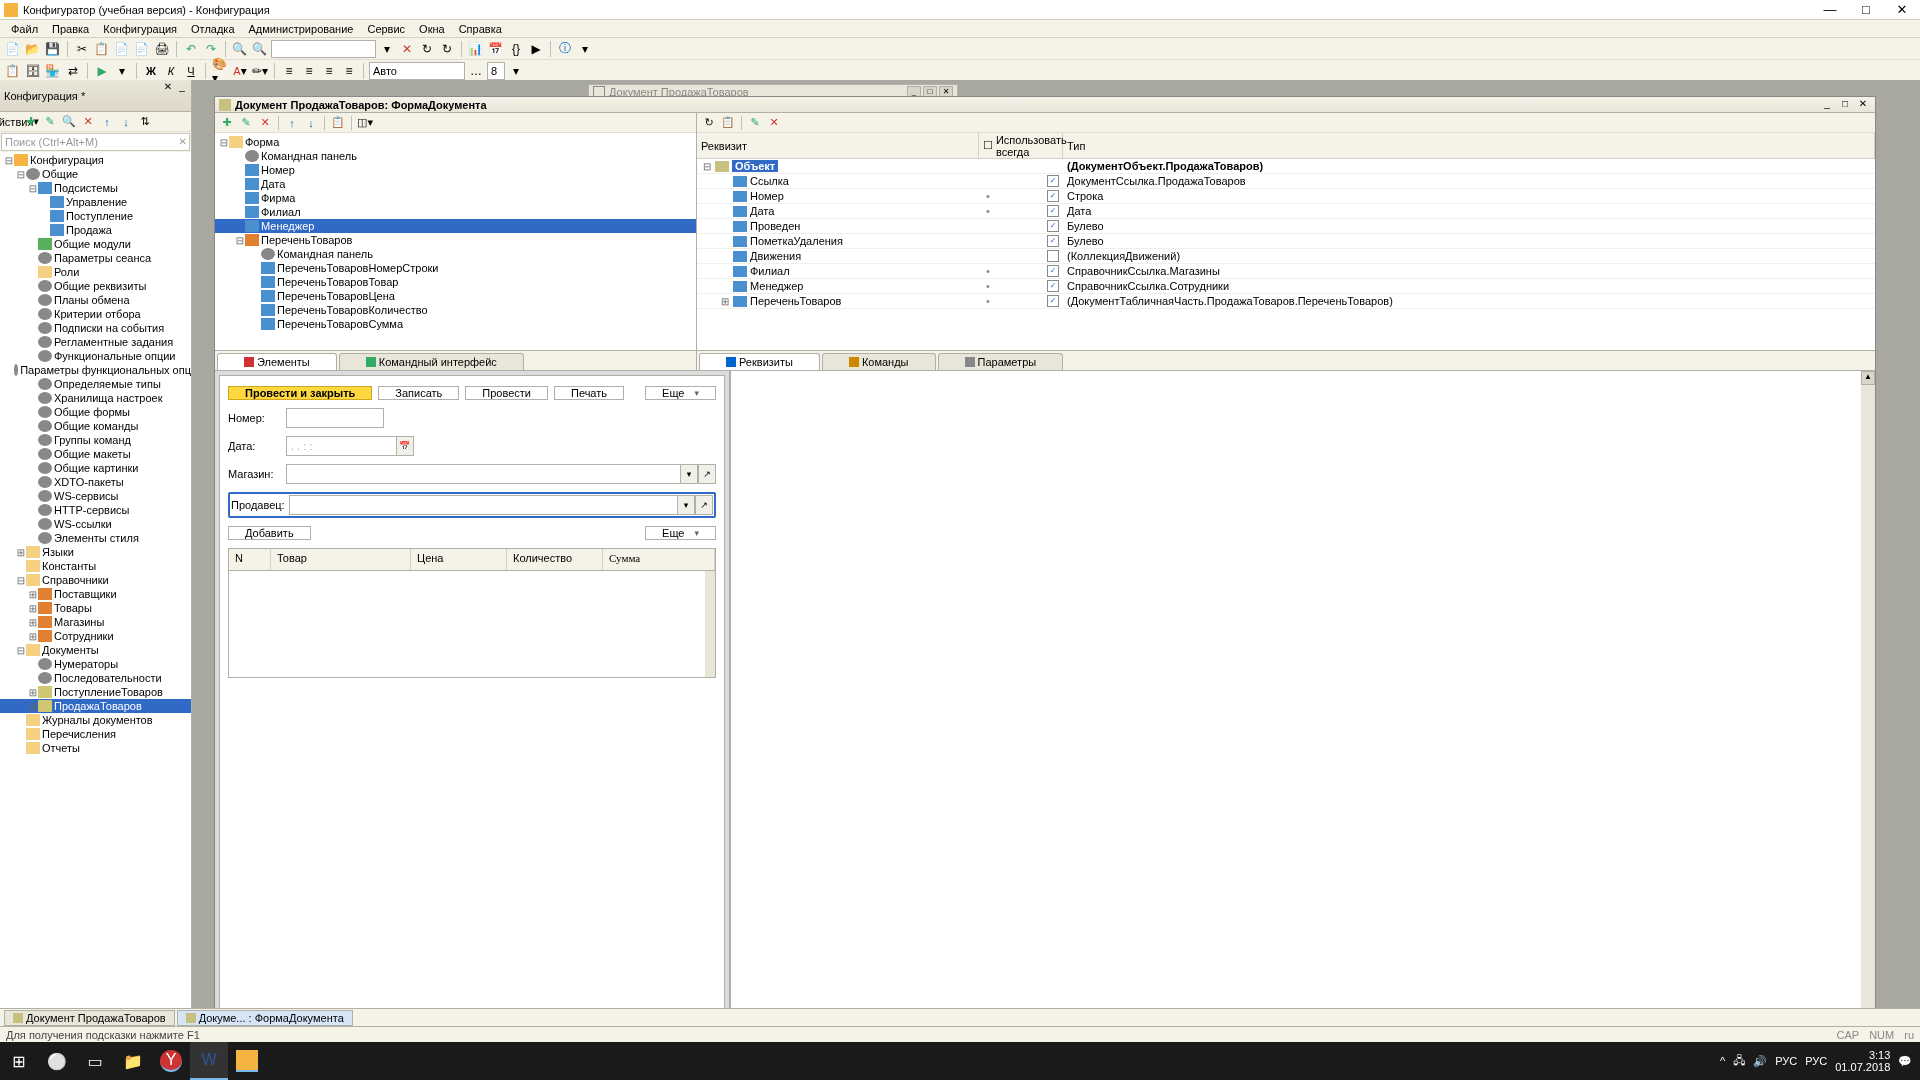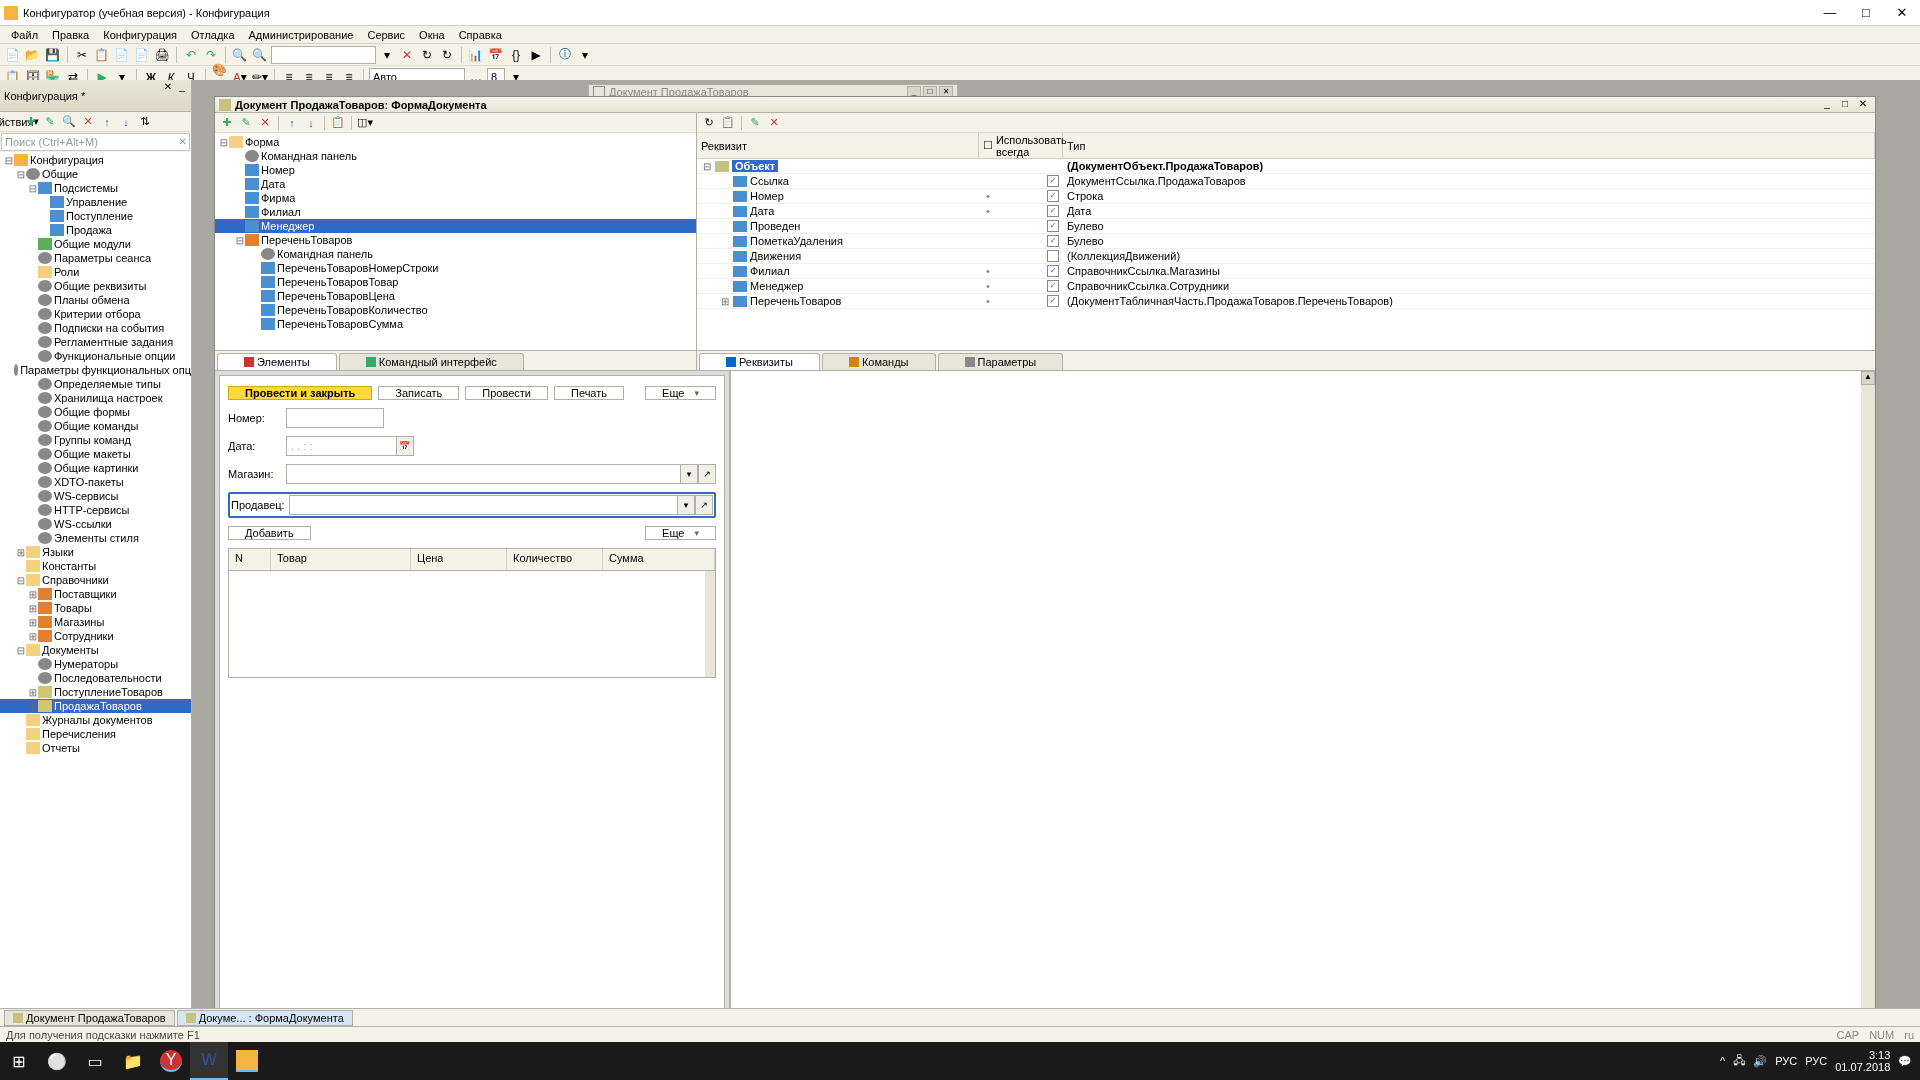--- a/index.html
+++ b/index.html
@@ -1,19 +1,19 @@
 <!DOCTYPE html>
 <html><head>
 <meta charset="utf-8">
 <style>
 * { box-sizing: border-box; margin: 0; padding: 0; font-family: Tahoma, Arial, sans-serif; font-size: 11px; }
 body { background: #f0f0e8; overflow: hidden; width: 1920px; height: 1080px; position: relative; }
 
 
-.titlebar { height: 26px; background: #fff; display: flex; align-items: center; padding: 0 4px; border-bottom: 1px solid #d0d0c8; }
+.titlebar { height: 20px; background: #fff; display: flex; align-items: center; padding: 0 4px; border-bottom: 1px solid #d0d0c8; }
 .titlebar .app-icon { width: 14px; height: 14px; background: #f5b342; margin-right: 5px; }
 .titlebar .title { flex: 1; font-size: 11px; }
 .titlebar .win-btns { display: flex; gap: 8px; }
 .titlebar .win-btn { width: 28px; height: 18px; display: flex; align-items: center; justify-content: center; cursor: pointer; font-size: 13px; }
 
 
 .menubar { height: 18px; background: #f5f3e8; display: flex; align-items: center; padding: 0 4px; border-bottom: 1px solid #d0d0c8; }
 .menubar .menu-item { padding: 2px 7px; cursor: pointer; }
 
 
@@ -858,21 +858,21 @@
                 <div class="pf-btn">Добавить</div>
                 <div style="flex:1"></div>
                 <div class="pf-btn dd">Еще</div>
               </div>
               <div class="pf-table">
                 <div class="pf-table-header">
                   <div class="pf-th" style="width:42px;">N</div>
                   <div class="pf-th" style="width:140px;">Товар</div>
                   <div class="pf-th" style="width:96px;">Цена</div>
                   <div class="pf-th" style="width:96px;">Количество</div>
-                  <div class="pf-th" style="flex:1;">Сумма</div>
+                  <div class="pf-th" style="flex:1;font-family:Liberation Serif, serif;">Сумма</div>
                 </div>
                 <div class="pf-table-body">
                     <div class="sb-v"></div>
                   </div>
               </div>
             </div>
           </div>
           <div class="preview-right">
             <div class="sb-v">
               <div class="sb-btn">▲</div>

